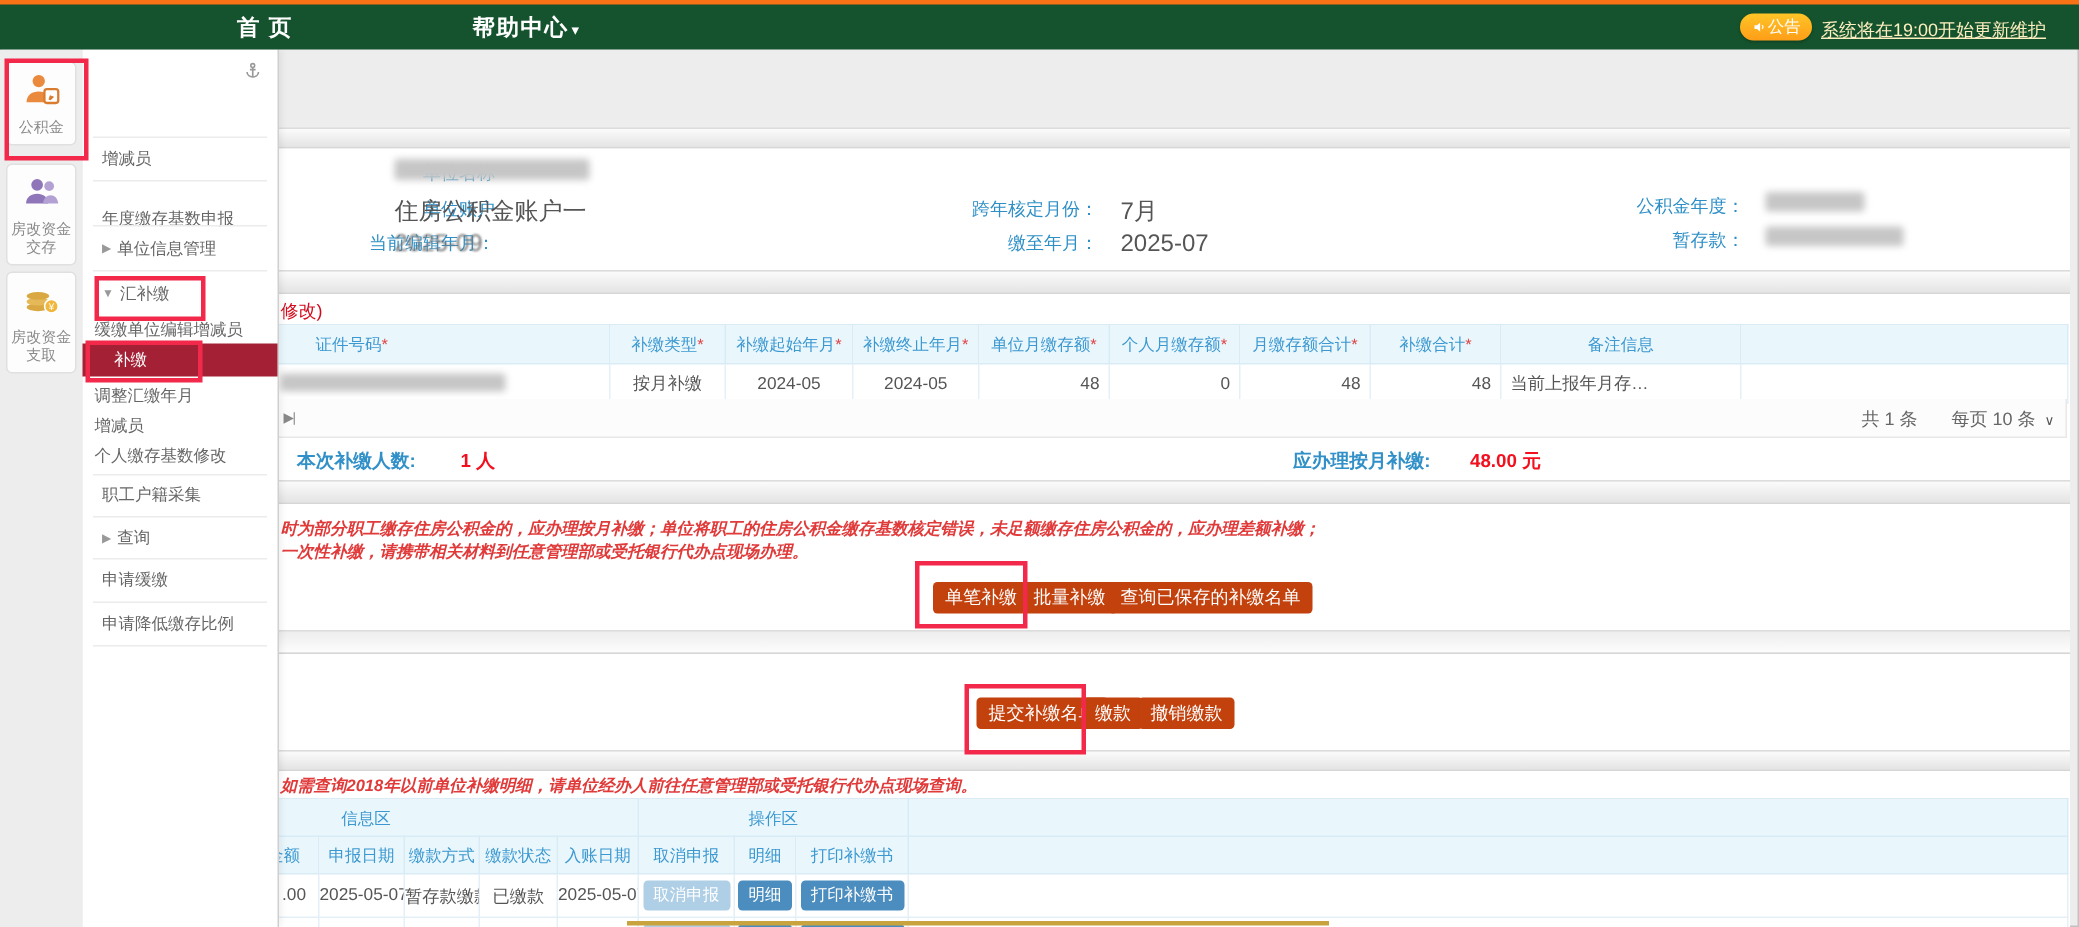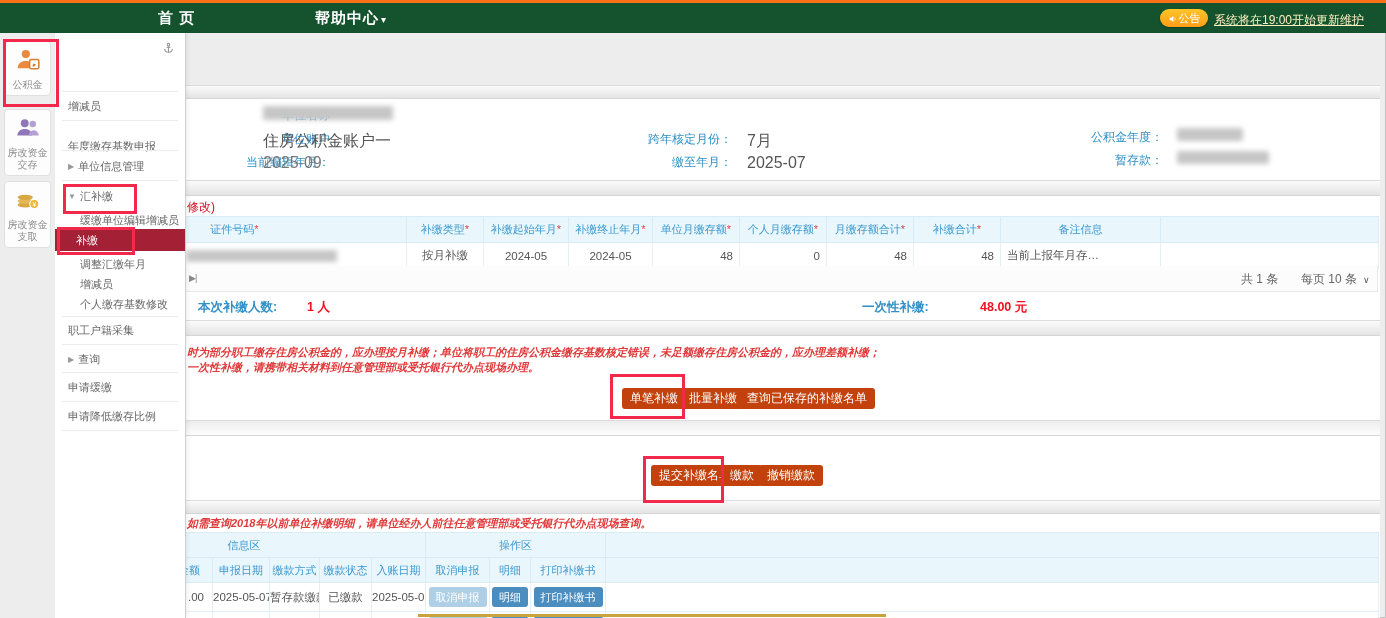--- a/index.html
+++ b/index.html
@@ -19,21 +19,21 @@
   .card{position:absolute;left:4px;width:47px;background:#fdfdfd;border:1px solid #e0e0e0;border-radius:4px;
         box-sizing:border-box;text-align:center;padding:5px 1px 4px;cursor:pointer;}
   .card .lb{font-size:10px;color:#8b8b8b;line-height:12px;margin-top:2px;}
   
   .menu{position:absolute;left:55px;top:33px;width:130px;bottom:0;background:#fff;border-right:1px solid #cfcfcf;
         box-shadow:2px 0 4px rgba(0,0,0,.06);z-index:10;}
   .anchor{position:absolute;right:10px;top:8px;}
   .mi{position:absolute;left:0;width:130px;font-size:11px;color:#666;padding-left:13px;box-sizing:border-box;
       line-height:14px;cursor:pointer;}
   .mi .arr{font-size:8px;color:#999;margin-right:4px;vertical-align:1px;}
-  .mi.sub{padding-left:25px;}
+  .mi.sub{padding-left:8px;}
   .mi.sel{background:#a32035;color:#fff;height:22px;line-height:22px;padding-left:21px;}
   .sep{position:absolute;left:7px;width:116px;height:0;border-top:1px solid #ebebeb;}
   
   .content{position:absolute;left:55px;top:33px;right:0;bottom:0;z-index:1;}
   .band{position:absolute;left:5px;width:1320px;background:linear-gradient(#fbfbfb,#e4e4e4);
         border-top:1px solid #dcdcdc;border-bottom:1px solid #d6d6d6;box-sizing:border-box;}
   .panel{position:absolute;left:5px;width:1320px;background:#fff;}
   .flabel{position:absolute;font-size:12px;color:#2e8fc6;text-align:right;white-space:nowrap;}
   .fvalue{position:absolute;font-size:16px;color:#555;white-space:nowrap;}
   .fvalue.blur{filter:blur(.7px);color:#777;}
@@ -160,21 +160,21 @@
       </table>
 
     <div class="pager">
       <span class="pgicon" style="position:absolute;left:126px;top:7px;">▶|</span>
       <span style="position:absolute;left:1178px;top:5px;">共 1 条</span>
       <span class="selbox" style="left:1238px;top:5px;"><span>每页 10 条</span><span class="chev">∨</span></span>
     </div>
 
     <div class="tot-label" style="left:143px;top:266px;">本次补缴人数:</div>
     <div class="tot-value" style="left:252px;top:266px;">1 人</div>
-    <div class="tot-label" style="left:807px;top:266px;">一次性补缴:</div>
+    <div class="tot-label" style="left:807px;top:266px;">应办理按月补缴:</div>
     <div class="tot-value" style="left:925px;top:266px;">48.00 元</div>
 
     <div class="rednote" style="left:132px;top:312px;">时为部分职工缴存住房公积金的，应办理按月补缴；单位将职工的住房公积金缴存基数核定错误，未足额缴存住房公积金的，应办理差额补缴；</div>
     <div class="rednote" style="left:132px;top:327px;">一次性补缴，请携带相关材料到任意管理部或受托银行代办点现场办理。</div>
 
     <div class="rbtn" style="left:567px;top:355px;">单笔补缴</div>
     <div class="rbtn" style="left:626px;top:355px;">批量补缴</div>
     <div class="rbtn" style="left:684px;top:355px;">查询已保存的补缴名单</div>
 
     <div class="rbtn" style="left:596px;top:432px;">提交补缴名单</div>

